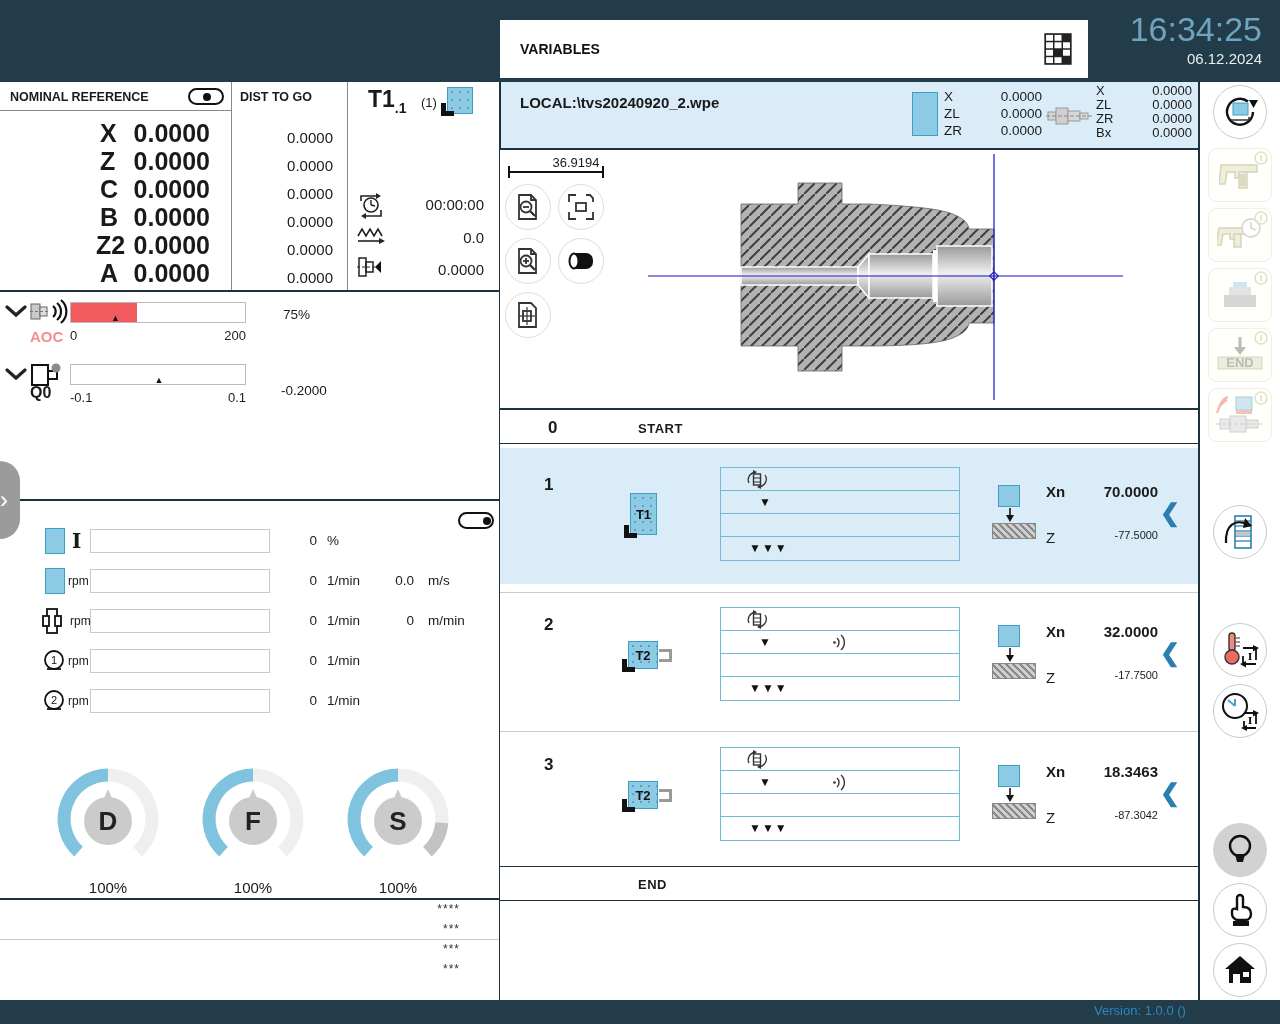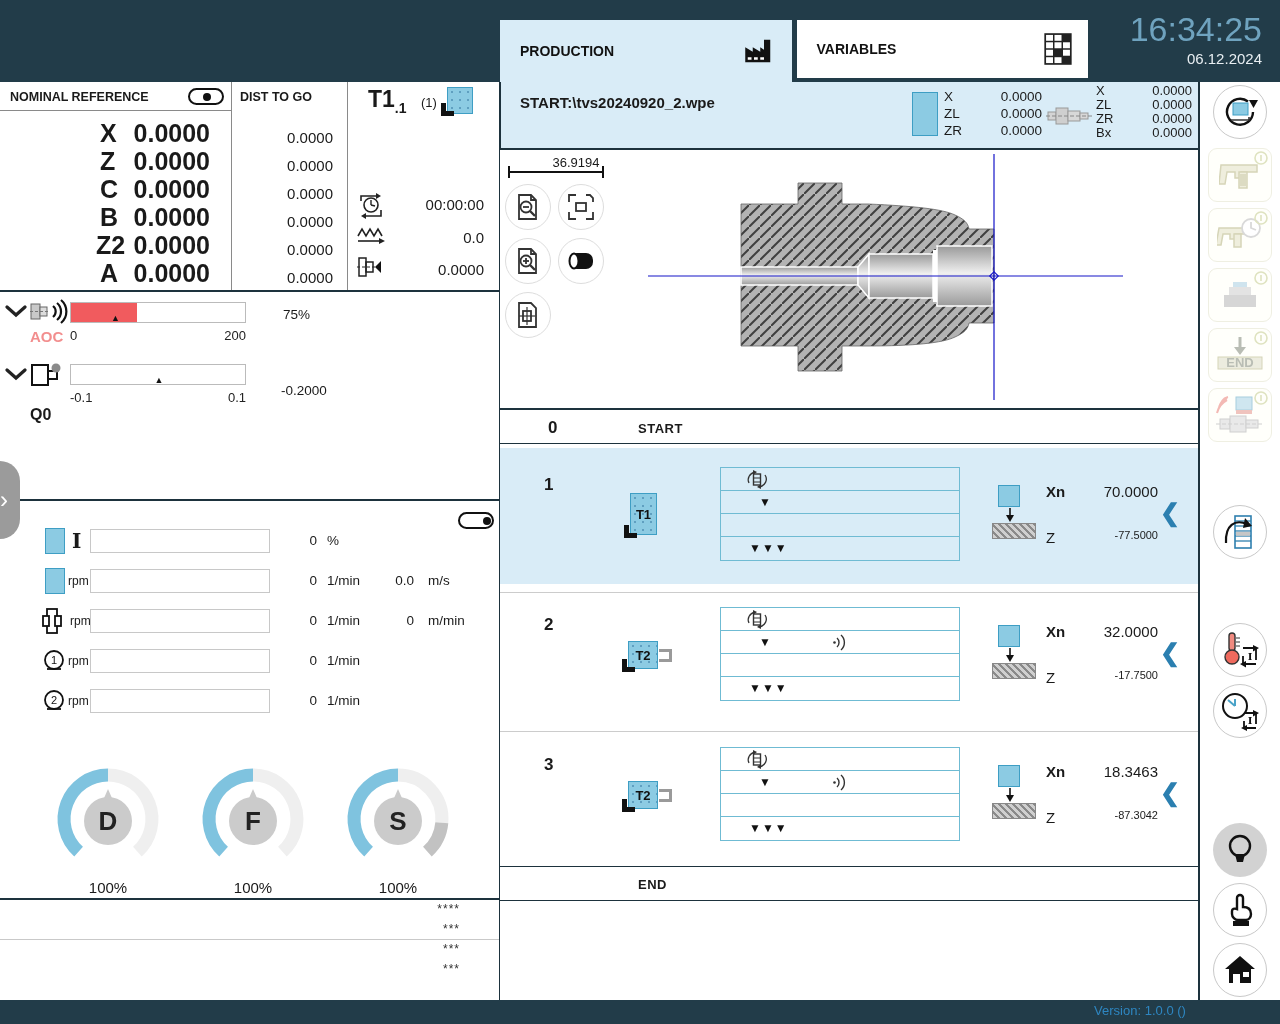--- a/index.html
+++ b/index.html
@@ -81,21 +81,21 @@
 .ptable{left:220px;top:22px;width:240px;height:94px;border:1px solid #6FBBD3}
 .prow{position:relative;height:23px;border-bottom:1px solid #6FBBD3}
 .prow:last-child{border-bottom:none}
 .mark1{position:absolute;left:38px;top:4px;font-size:12px;color:#111}
 .mark3{position:absolute;left:28px;top:4px;font-size:12px;letter-spacing:1px;color:#111}
 .t1icon{left:130px;top:48px;width:27px;height:42px;color:#111;font-size:13px;font-weight:bold;display:flex;align-items:center;justify-content:center}
 .t2icon{left:128px;top:56px;width:30px;height:28px;color:#111;font-size:13px;font-weight:bold;display:flex;align-items:center;justify-content:center}
 .holder{position:absolute;left:30px;top:7px;width:13px;height:13px;border:3px solid #9a9a9a;border-left:none}
 .hatchblk{left:492px;top:78px;width:44px;height:16px;border:1px solid #888;background:repeating-linear-gradient(45deg,#cfcfcf 0 3px,#8a8a8a 3px 5px)}
 .xnlab{left:546px;font-size:15px;font-weight:bold}
-.xnval{left:556px;width:102px;text-align:right;font-size:15px;font-weight:normal}
+.xnval{left:556px;width:102px;text-align:right;font-size:15px;font-weight:bold}
 .zlab{left:546px;font-size:15px}
 .zval{left:556px;width:102px;text-align:right;font-size:11px}
 .chev{left:660px;top:54px;font-size:24px;font-weight:bold;color:#2B7FB0}
 
 .sidebar{left:1200px;top:82px;width:80px;height:918px;background:#fff}
 .sepv{top:82px;width:2px;height:918px;background:#1D323D}
 .sbtn{left:13px;width:54px;height:54px;border-radius:50%;background:#fff;border:1px solid #c9c9c9;display:flex;align-items:center;justify-content:center;cursor:pointer}
 .sbtn.gray{background:#d2d2d2;border:none}
 .dbtn{left:8px;width:64px;height:54px;border-radius:9px;background:#fffffb;border:1px solid #efefe2;display:flex;align-items:center;justify-content:center;cursor:pointer}
 .ibadge{position:absolute;right:3px;top:2px}
@@ -107,47 +107,38 @@
 </head>
 <body>
 
 <div id="app">
 
   <div class="a topbar"></div>
   <div class="a clock-time">16:34:25</div>
   <div class="a clock-date">06.12.2024</div>
 
   <div class="a tabs">
-    <div class="tab active">
-      <span>PRODUCTION</span>
-      <svg width="34" height="30" viewBox="0 0 24 24">
-        <path d="M1,21 V9 L7,12.5 V9 L13,12.5 V9 L16,11 V3 h5 v18 Z" fill="#111"></path>
-        <rect x="3" y="17" width="3" height="2" fill="#fff"></rect>
-          <rect x="8" y="17" width="3" height="2" fill="#fff"></rect>
-          <rect x="13" y="17" width="3" height="2" fill="#fff"></rect>
-      </svg>
-    </div>
     <div class="tab">
       <span>VARIABLES</span>
       <svg width="28" height="32" viewBox="0 0 26 30">
         <rect x="1" y="1" width="24" height="28" fill="none" stroke="#222" stroke-width="1.6"></rect>
         <line x1="9" y1="1" x2="9" y2="29" stroke="#222" stroke-width="1.4"></line>
           <line x1="17" y1="1" x2="17" y2="29" stroke="#222" stroke-width="1.4"></line>
         <line x1="1" y1="8" x2="25" y2="8" stroke="#222" stroke-width="1.4"></line>
           <line x1="1" y1="15" x2="25" y2="15" stroke="#222" stroke-width="1.4"></line>
           <line x1="1" y1="22" x2="25" y2="22" stroke="#222" stroke-width="1.4"></line>
         <rect x="17" y="1" width="8" height="7" fill="#222"></rect>
           <rect x="9" y="15" width="8" height="7" fill="#222"></rect>
           <rect x="17" y="22" width="8" height="7" fill="#222"></rect>
       </svg>
     </div>
   </div>
 
   <div class="a filebar">
-    <div class="a fpath">START:\tvs20240920_2.wpe</div>
+    <div class="a fpath">LOCAL:\tvs20240920_2.wpe</div>
     <div class="a wpicon" style="left:412px;top:10px;width:26px;height:44px"></div>
     <div class="a" style="left:444px;top:6px">
       <div class="coordrow">
           <span class="k">X</span>
           <span class="v">0.0000</span>
         </div>
       <div class="coordrow">
           <span class="k">ZL</span>
           <span class="v">0.0000</span>
         </div>
@@ -284,21 +275,21 @@
     <rect x="2" y="3" width="16" height="20" fill="#fff" stroke="#111" stroke-width="2"></rect>
     <rect x="18" y="9" width="9" height="8" fill="#fff" stroke="#111" stroke-width="2"></rect>
     <circle cx="26" cy="6" r="4.5" fill="#8a8a8a"></circle>
   </svg>
   <div class="a bar" style="left:70px;top:364px">
     <span class="mark" style="left:48%">▲</span>
   </div>
   <div class="a scale" style="left:70px;top:390px">-0.1</div>
   <div class="a scale" style="left:170px;top:390px;width:76px;text-align:right">0.1</div>
   <div class="a barval" style="left:281px;top:383px">-0.2000</div>
-  <div class="a q0-label" style="left:30px;top:406px">Q0</div>
+  <div class="a q0-label" style="left:30px;top:384px">Q0</div>
 
   <div class="a strong" style="left:0;top:499px;width:500px;height:2px"></div>
   <div class="a expander">›</div>
 
   <div class="a toggle on" style="left:458px;top:512px">
       <i></i>
     </div>
 
   <div class="a" style="left:0;top:528px;width:500px;height:26px">
     <div class="a bluesq" style="left:45px;top:0;width:20px;height:26px"></div>

